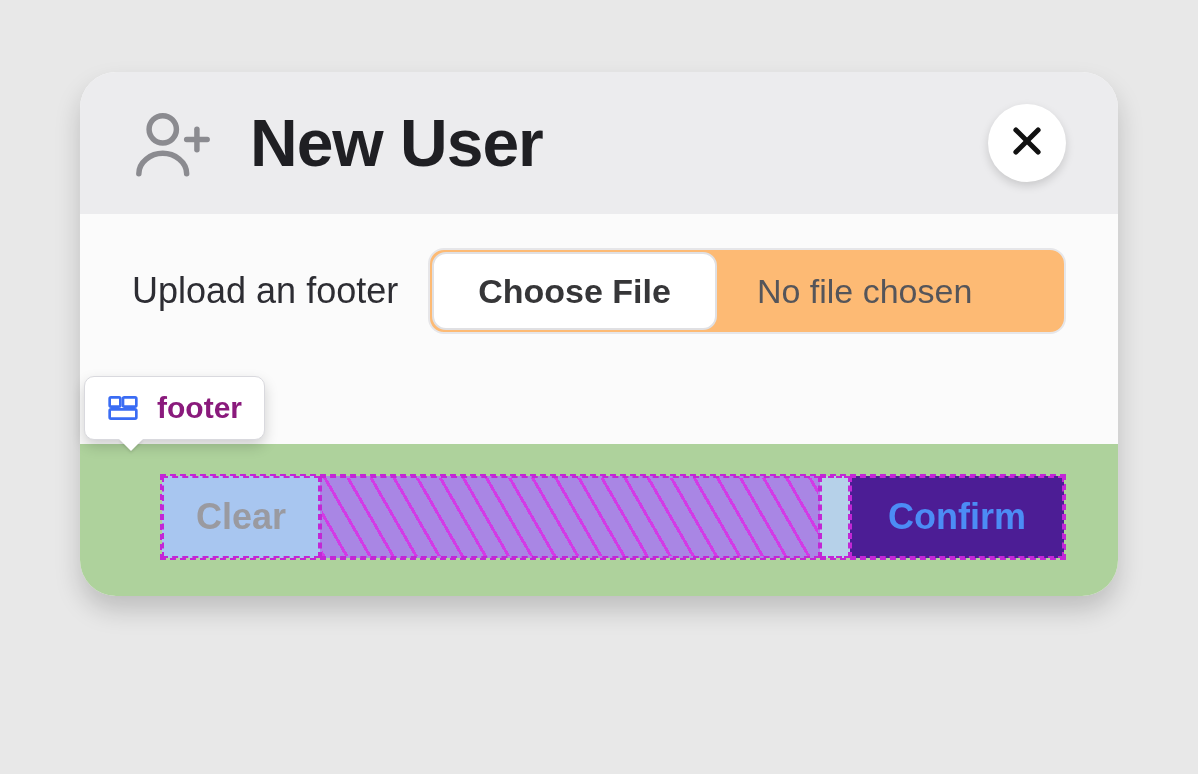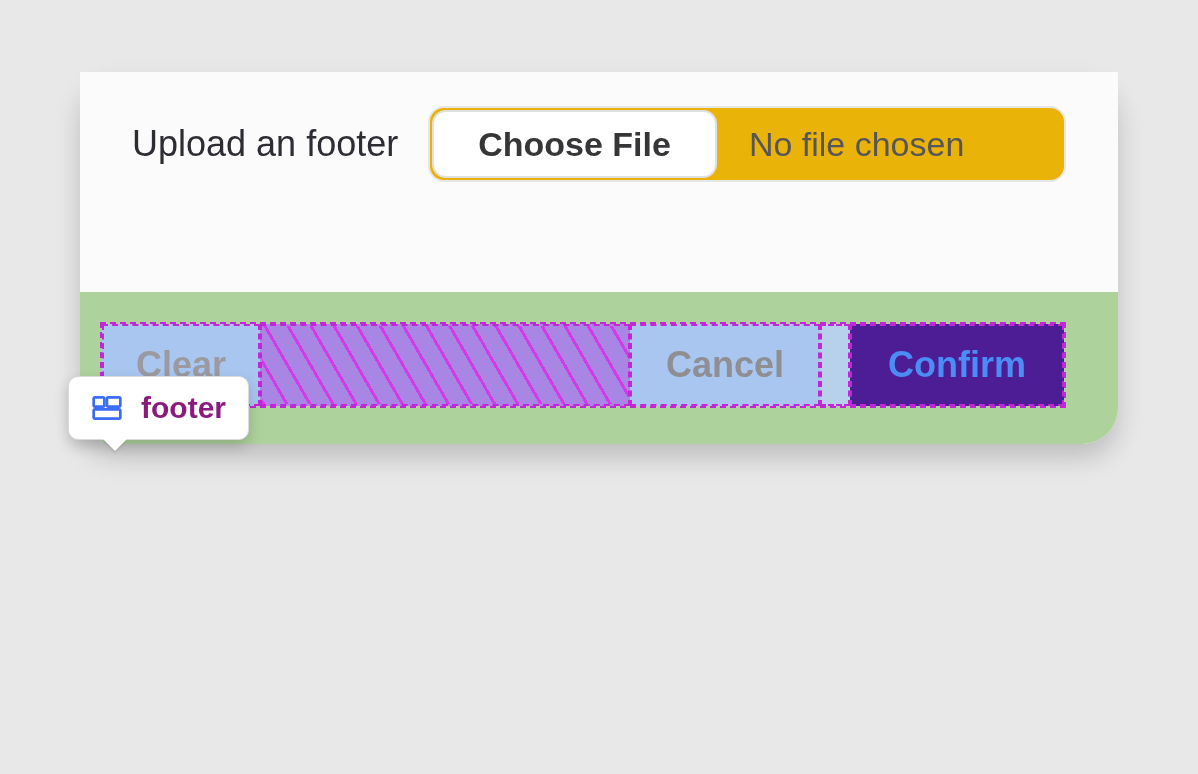--- a/index.html
+++ b/index.html
@@ -74,50 +74,50 @@
   .upload-label {
     font-size: 36px;
     color: #2d2d33;
   }
   .file-control {
     flex: 1;
     display: flex;
     align-items: stretch;
     border: 2px solid #e6e6e9;
     border-radius: 16px;
-    background: #eab308;
-    height: 76px;
+    background: #fdba74;
+    height: 86px;
   }
   .choose-btn {
     background: #ffffff;
     border: 2px solid #e0e0e3;
     border-radius: 14px;
     margin: 2px 0 2px 2px;
     padding: 0 44px;
     display: flex;
     align-items: center;
     font-size: 34px;
     font-weight: 700;
     color: #363638;
     cursor: pointer;
   }
   .file-status {
     flex: 1;
     display: flex;
     align-items: center;
-    padding-left: 32px;
+    padding-left: 40px;
     font-size: 34px;
     color: #55555a;
   }
 
   
   .dialog-footer {
     position: relative;
     background: #aed29c;
-    padding: 30px 52px 36px 20px;
+    padding: 30px 52px 36px 80px;
     border-bottom-left-radius: 36px;
     border-bottom-right-radius: 36px;
   }
   .footer-inner {
     display: flex;
     align-items: stretch;
     height: 86px;
     border: 2px dashed #c227d6;
     position: relative;
   }
@@ -145,21 +145,21 @@
       #d23be6 0px,
       #d23be6 3px,
       transparent 3px,
       transparent 20px
     );
   }
 
   
   .dev-tooltip {
     position: absolute;
-    left: 68px;
+    left: 84px;
     top: 376px;
     background: #ffffff;
     border: 1px solid #d9d9de;
     border-radius: 10px;
     box-shadow: 0 6px 14px rgba(0,0,0,0.18);
     padding: 14px 22px;
     display: flex;
     align-items: center;
     gap: 18px;
     font-size: 30px;
@@ -178,38 +178,58 @@
     border-right:12px solid transparent;
     border-top:12px solid #ffffff;
     filter: drop-shadow(0 2px 1px rgba(0,0,0,0.1));
   }
 </style>
 </head>
 <body>
 
 <div class="dialog">
 
+  <div class="dialog-header">
+    <div class="header-left">
+      <span class="user-icon">
+        <svg viewBox="0 0 24 24" fill="none" stroke="#8b8b90" stroke-width="1.6" stroke-linecap="round" stroke-linejoin="round">
+          <circle cx="9" cy="8" r="4"></circle>
+          <path d="M2 21c0-3.5 3.5-6 7-6s7 2.5 7 6"></path>
+          <line x1="19" y1="8" x2="19" y2="14"></line>
+          <line x1="16" y1="11" x2="22" y2="11"></line>
+        </svg>
+      </span>
+      <h1 class="dialog-title">New User</h1>
+    </div>
+    <div class="close-btn">
+      <span>
+        <svg viewBox="0 0 24 24" fill="none" stroke="#111" stroke-width="3.2" stroke-linecap="round">
+          <line x1="5" y1="5" x2="19" y2="19"></line>
+          <line x1="19" y1="5" x2="5" y2="19"></line>
+        </svg>
+      </span>
+    </div>
+  </div>
 
   <div class="dialog-body">
     <div class="upload-row">
       <span class="upload-label">Upload an footer</span>
       <div class="file-control">
         <div class="choose-btn">Choose File</div>
         <div class="file-status">No file chosen</div>
       </div>
     </div>
   </div>
 
   <div class="dialog-footer">
     <div class="footer-inner">
       <div class="flex-box flex-clear">Clear</div>
       <div class="flex-box flex-gap">
         <div class="hatch"></div>
       </div>
-      <div class="flex-box flex-cancel">Cancel</div>
       <div class="flex-box flex-margin"></div>
       <div class="flex-box flex-confirm">Confirm</div>
     </div>
   </div>
 </div>
 
 <div class="dev-tooltip">
   <span class="tt-icon">
     <svg viewBox="0 0 24 24" fill="none" stroke="#3a6cf4" stroke-width="2" stroke-linecap="round" stroke-linejoin="round">
       <rect x="2" y="4" width="8" height="7" rx="1"></rect>

